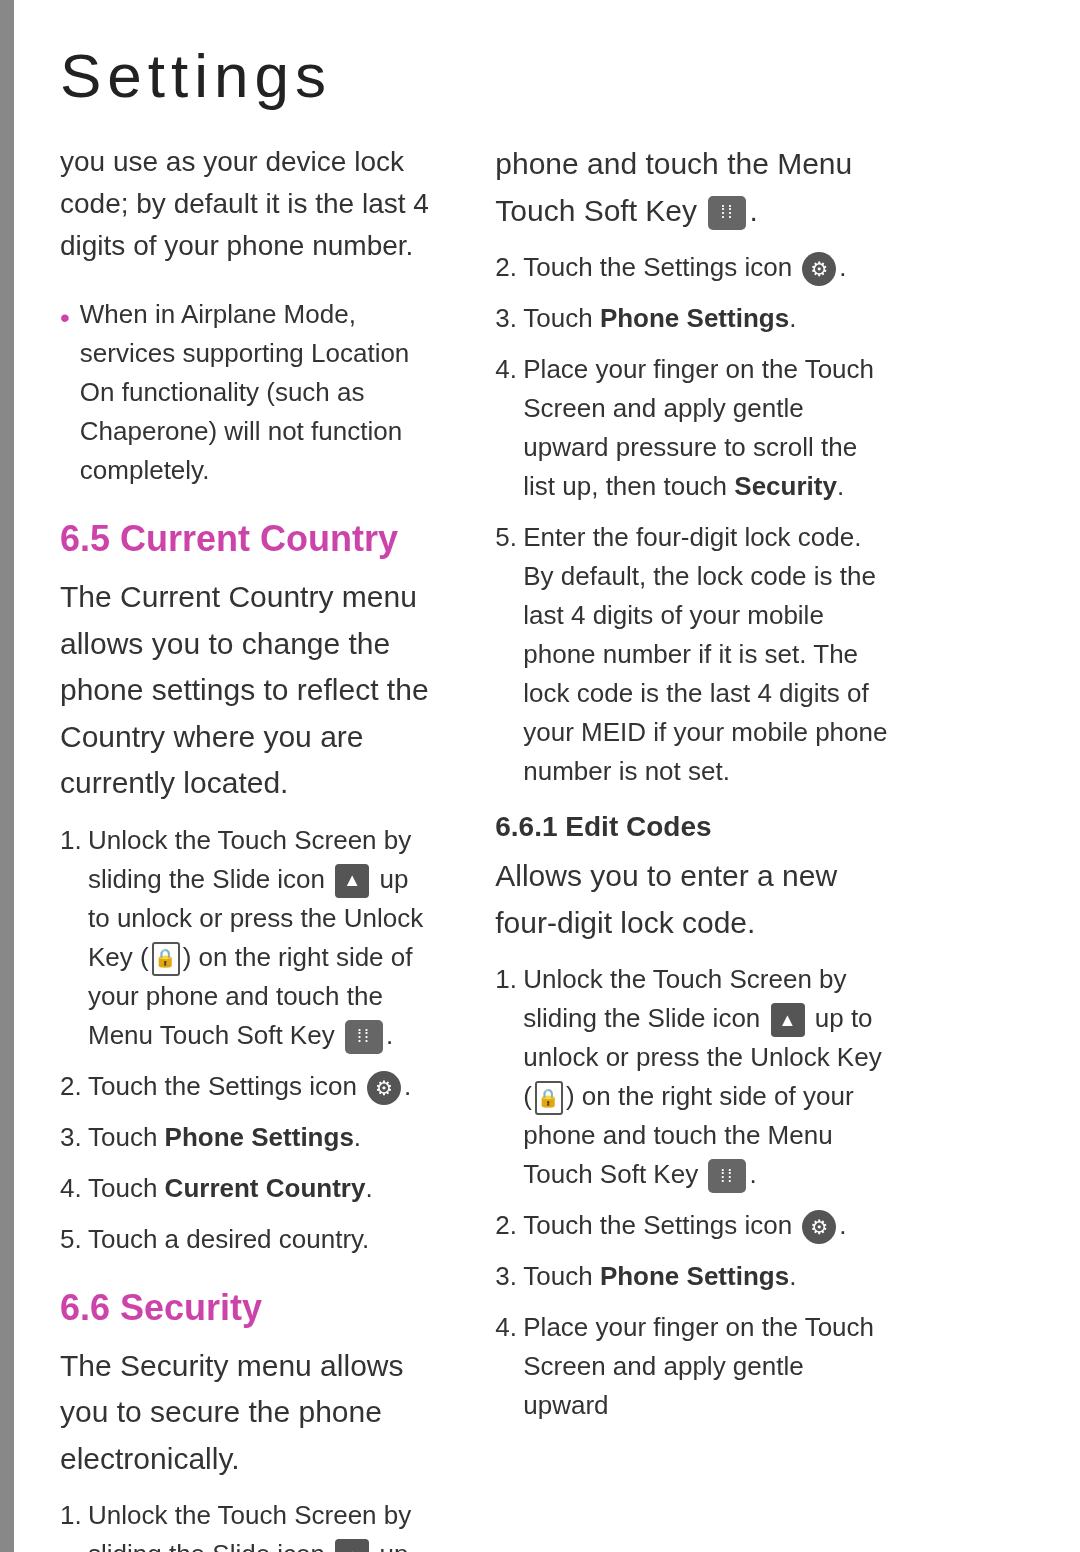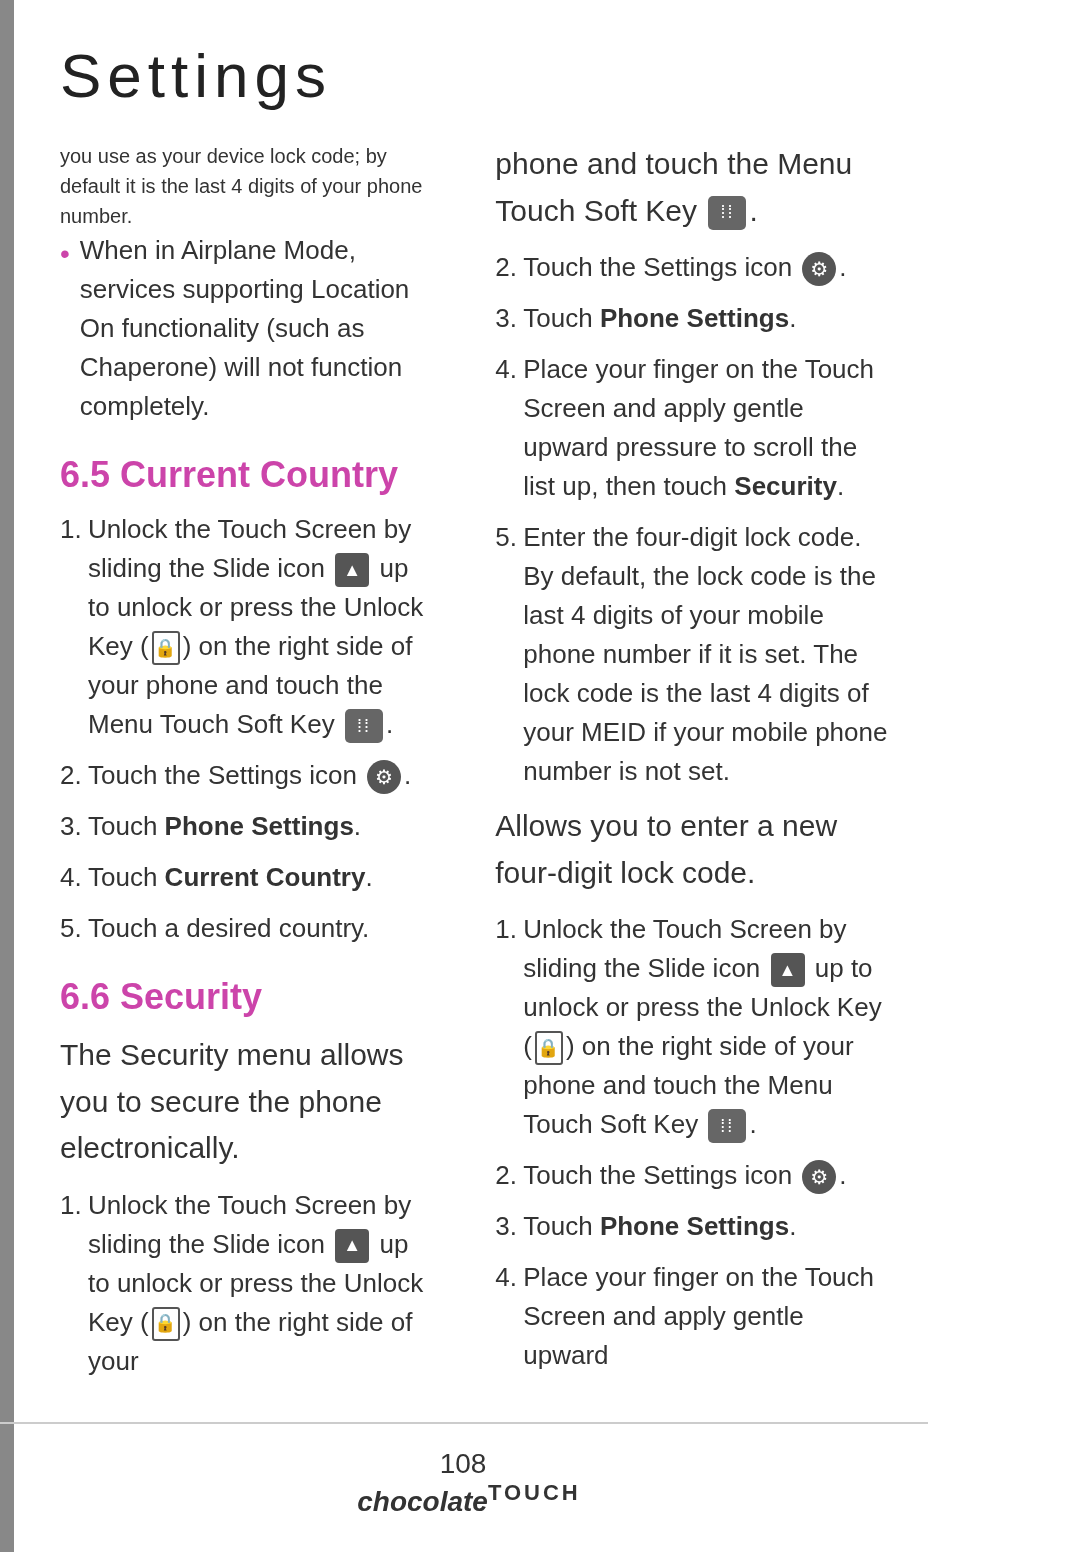--- a/index.html
+++ b/index.html
@@ -46,24 +46,24 @@
     .col-left {
       width: 520px;
       padding: 10px 30px 10px 60px;
     }
     .col-right {
       width: 520px;
       padding: 10px 40px 10px 30px;
     }
     
     .intro-text {
-      font-size: 20px;
+      font-size: 28px;
       line-height: 1.5;
       color: #333;
-      margin-bottom: 0;
+      margin-bottom: 28px;
     }
     .bullet-item {
       display: flex;
       align-items: flex-start;
       margin-bottom: 14px;
       font-size: 26px;
       line-height: 1.5;
       color: #333;
     }
     .bullet-dot {
@@ -237,20 +237,21 @@
 
     <div class="col-left">
 
       <p class="intro-text">you use as your device lock code; by default it is the last 4 digits of your phone number.</p>
       <div class="bullet-item">
         <span class="bullet-dot">•</span>
         <span>When in Airplane Mode, services supporting Location On functionality (such as Chaperone) will not function completely.</span>
       </div>
 
       <h2 class="section-heading">6.5 Current Country</h2>
+      <p class="section-body">The Current Country menu allows you to change the phone settings to reflect the Country where you are currently located.</p>
 
       <ol class="numbered-list">
 
         <li>
           <span class="list-num">1.</span>
           <span class="list-content">
             Unlock the Touch Screen by sliding the Slide icon
             <span class="icon-slide-box"></span>
             up to unlock or press the Unlock Key
             (<span class="icon-unlock">🔒</span>)
@@ -337,20 +338,21 @@
             Place your finger on the Touch Screen and apply gentle upward pressure to scroll the list up, then touch <strong>Security</strong>.
           </span>
         </li>
 
         <li>
           <span class="list-num">5.</span>
           <span class="list-content">Enter the four-digit lock code. By default, the lock code is the last 4 digits of your mobile phone number if it is set. The lock code is the last 4 digits of your MEID if your mobile phone number is not set.</span>
         </li>
       </ol>
 
+      <h3 class="subsection-heading">6.6.1 Edit Codes</h3>
       <p class="section-body">Allows you to enter a new four-digit lock code.</p>
 
       <ol class="numbered-list">
 
         <li>
           <span class="list-num">1.</span>
           <span class="list-content">
             Unlock the Touch Screen by sliding the Slide icon
             <span class="icon-slide-box"></span>
             up to unlock or press the Unlock Key

